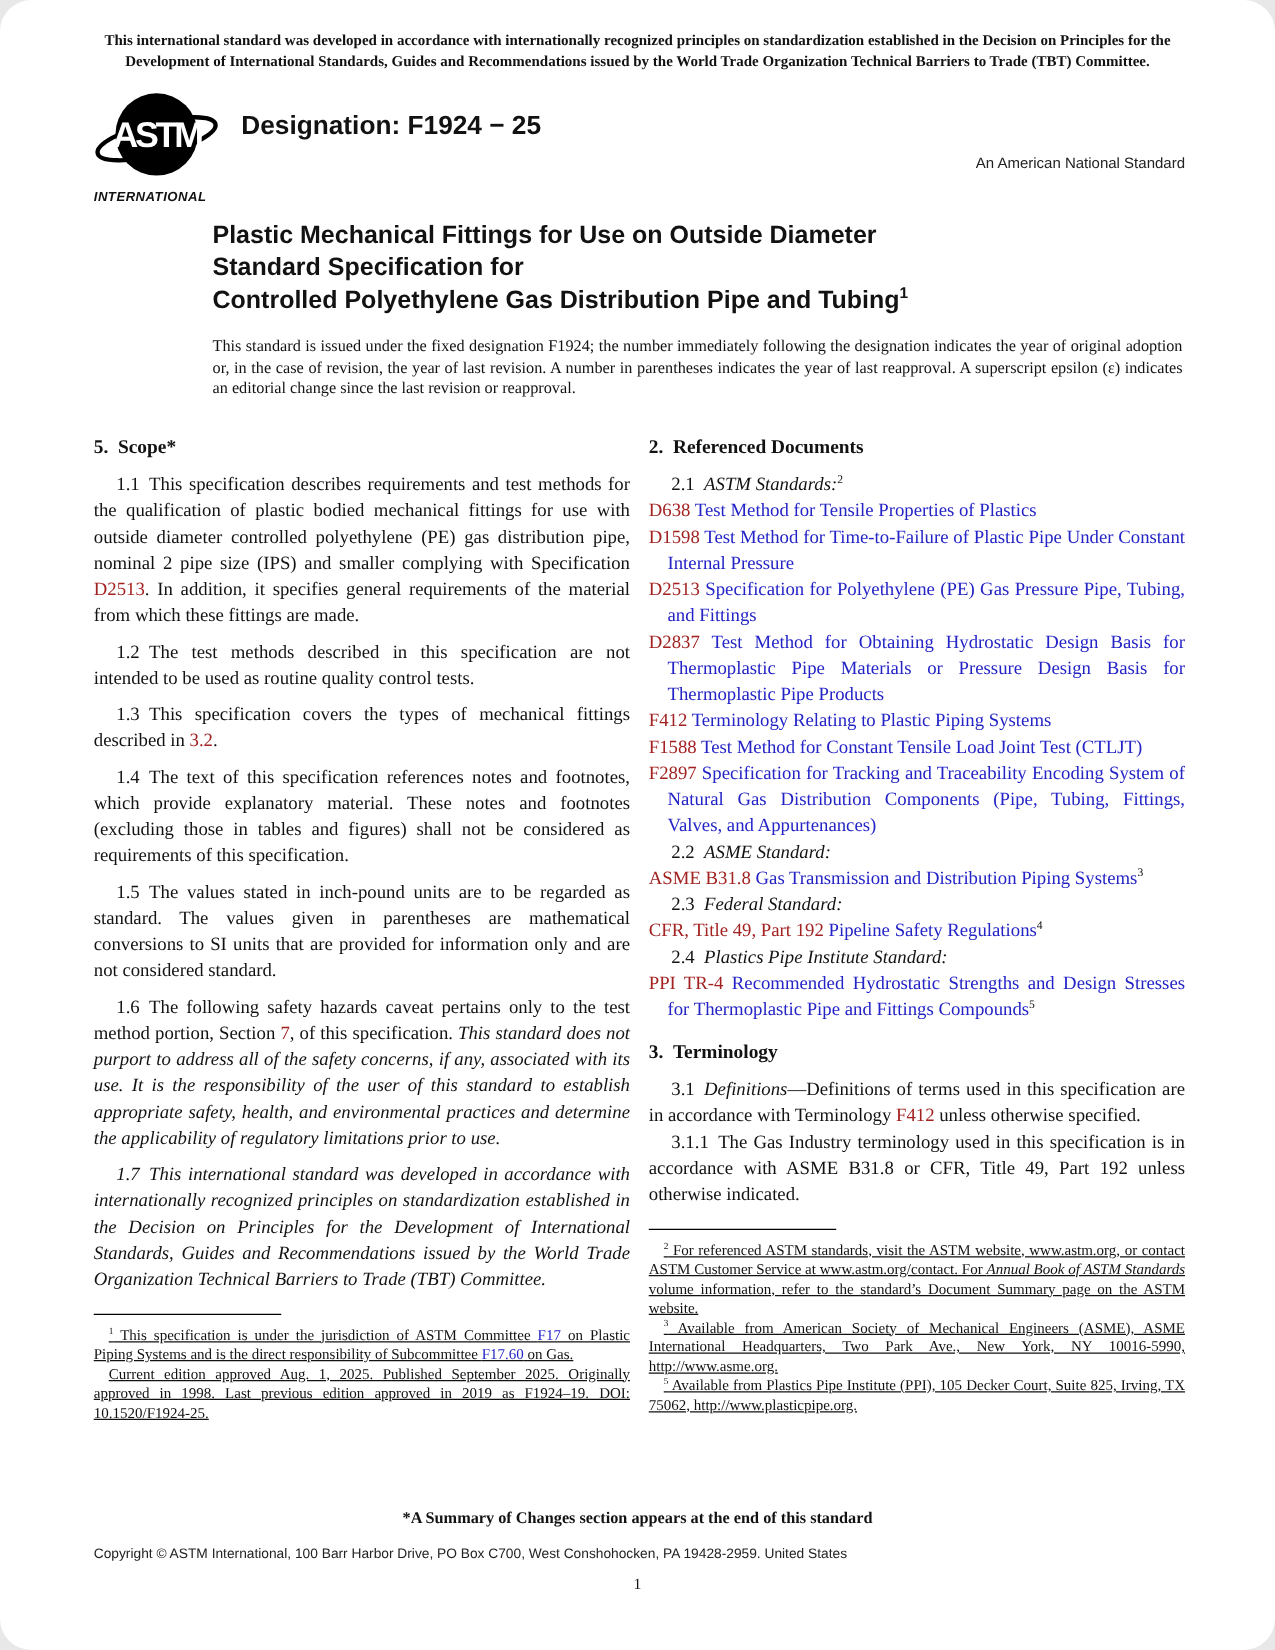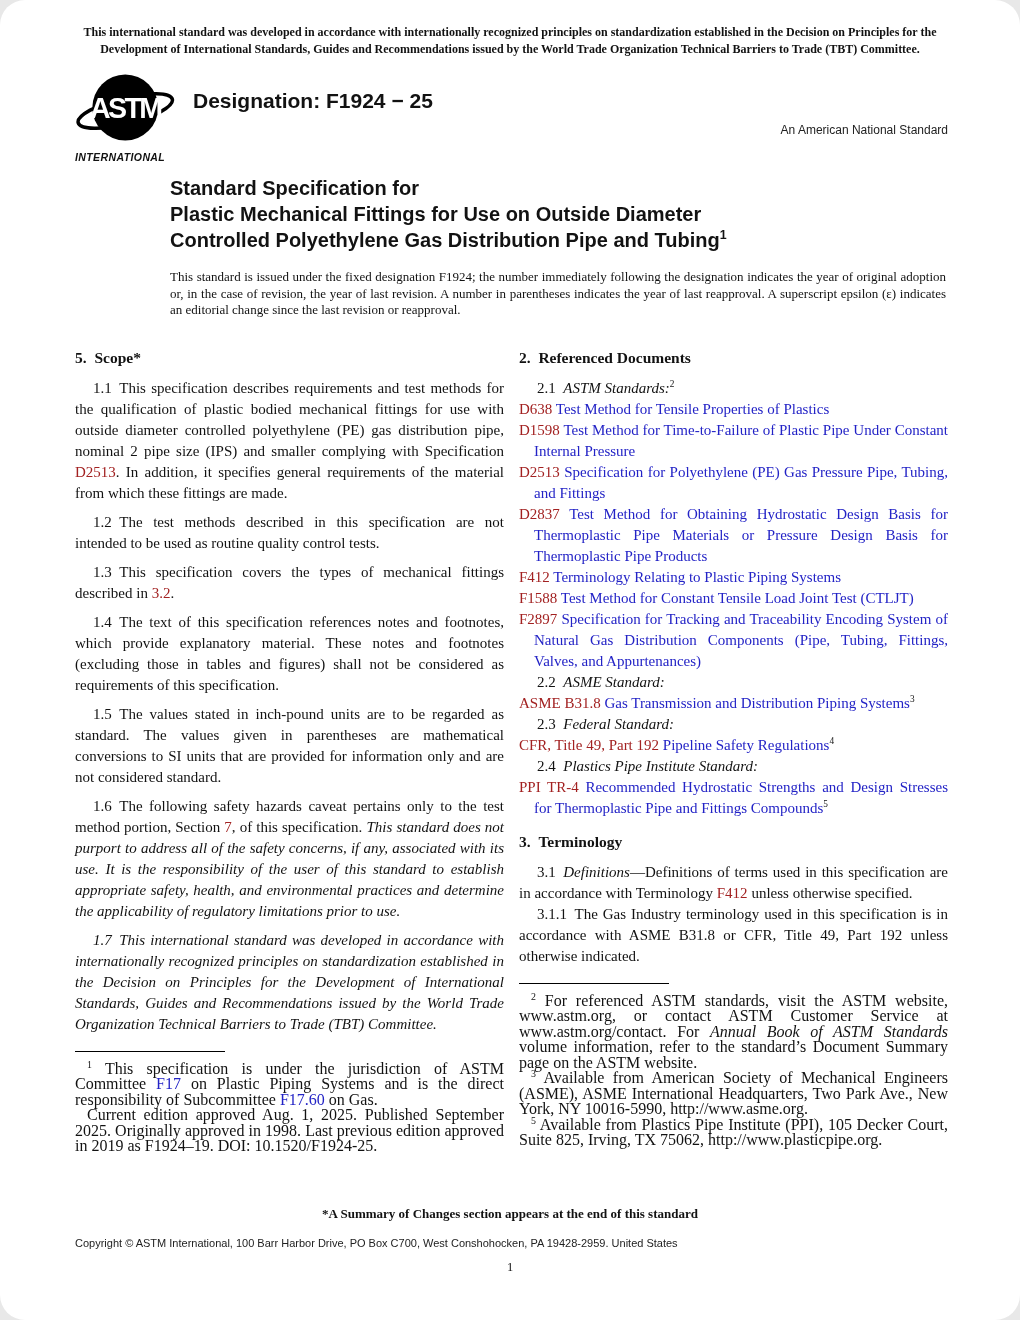--- a/index.html
+++ b/index.html
@@ -47,21 +47,21 @@
   .sec-heading.later{margin-top:12px;}
   .col p{margin:0 0 8px 0;text-indent:18px;}
   .col p.tight{margin-bottom:0;}
   .ref{margin:0;padding-left:15px;text-indent:-15px;}
   .sub{margin:0;text-indent:18px;}
   .seg-i{font-style:italic;}
   .seg-red{color:var(--link-red);}
   .seg-blue{color:var(--link-blue);}
   .seg-sup{vertical-align:super;font-size:0.62em;line-height:0;}
   .fn-rule{border:0;border-top:1.5px solid #000;width:150px;margin:16px 0 9px 0;}
-  .footnotes{font-size:16px;line-height:15.5px;text-align:justify;}
+  .footnotes{font-size:12px;line-height:15.5px;text-align:justify;text-decoration:underline;}
   .footnotes p{margin:0;text-indent:12px;}
   .footer{position:absolute;left:0;right:0;top:1206px;}
   .summary{text-align:center;font-weight:700;font-size:13px;}
   .copyright{
     margin:15px 0 0 75px;font-family:Liberation Sans, sans-serif;
     font-size:11px;color:#222;
   }
   .pageno{text-align:center;margin-top:11px;font-size:12.5px;}
 </style>
 </head>
@@ -78,22 +78,22 @@
         <circle cx="58" cy="44" r="38" fill="#000"></circle>
         <text x="58" y="56" text-anchor="middle" fill="#fff" font-family="Liberation Sans, sans-serif" font-weight="bold" font-size="33" letter-spacing="-3">ASTM</text>
       </svg>
       <div class="logo-sub">INTERNATIONAL</div>
     </div>
     <div class="designation">Designation: F1924 − 25</div>
     <div class="ans">An American National Standard</div>
   </div>
 
   <div class="title-block">
+    <div>Plastic Mechanical Fittings for Use on Outside Diameter</div>
     <div>Standard Specification for</div>
-    <div>Plastic Mechanical Fittings for Use on Outside Diameter</div>
     <div><span>Controlled Polyethylene Gas Distribution Pipe and Tubing</span><span class="seg-sup">1</span></div>
   </div>
 
   <div class="issuing-note">This standard is issued under the fixed designation F1924; the number immediately following the designation indicates the year of original adoption or, in the case of revision, the year of last revision. A number in parentheses indicates the year of last reapproval. A superscript epsilon (ε) indicates an editorial change since the last revision or reapproval.</div>
 
   <div class="columns">
 
     <div class="col">
       <div class="sec-heading">5. Scope*</div>
       <p><span>1.1 This specification describes requirements and test methods for the qualification of plastic bodied mechanical fittings for use with outside diameter controlled polyethylene (PE) gas distribution pipe, nominal 2 pipe size (IPS) and smaller complying with Specification </span><span class="seg-red">D2513</span><span>. In addition, it specifies general requirements of the material from which these fittings are made.</span></p>

